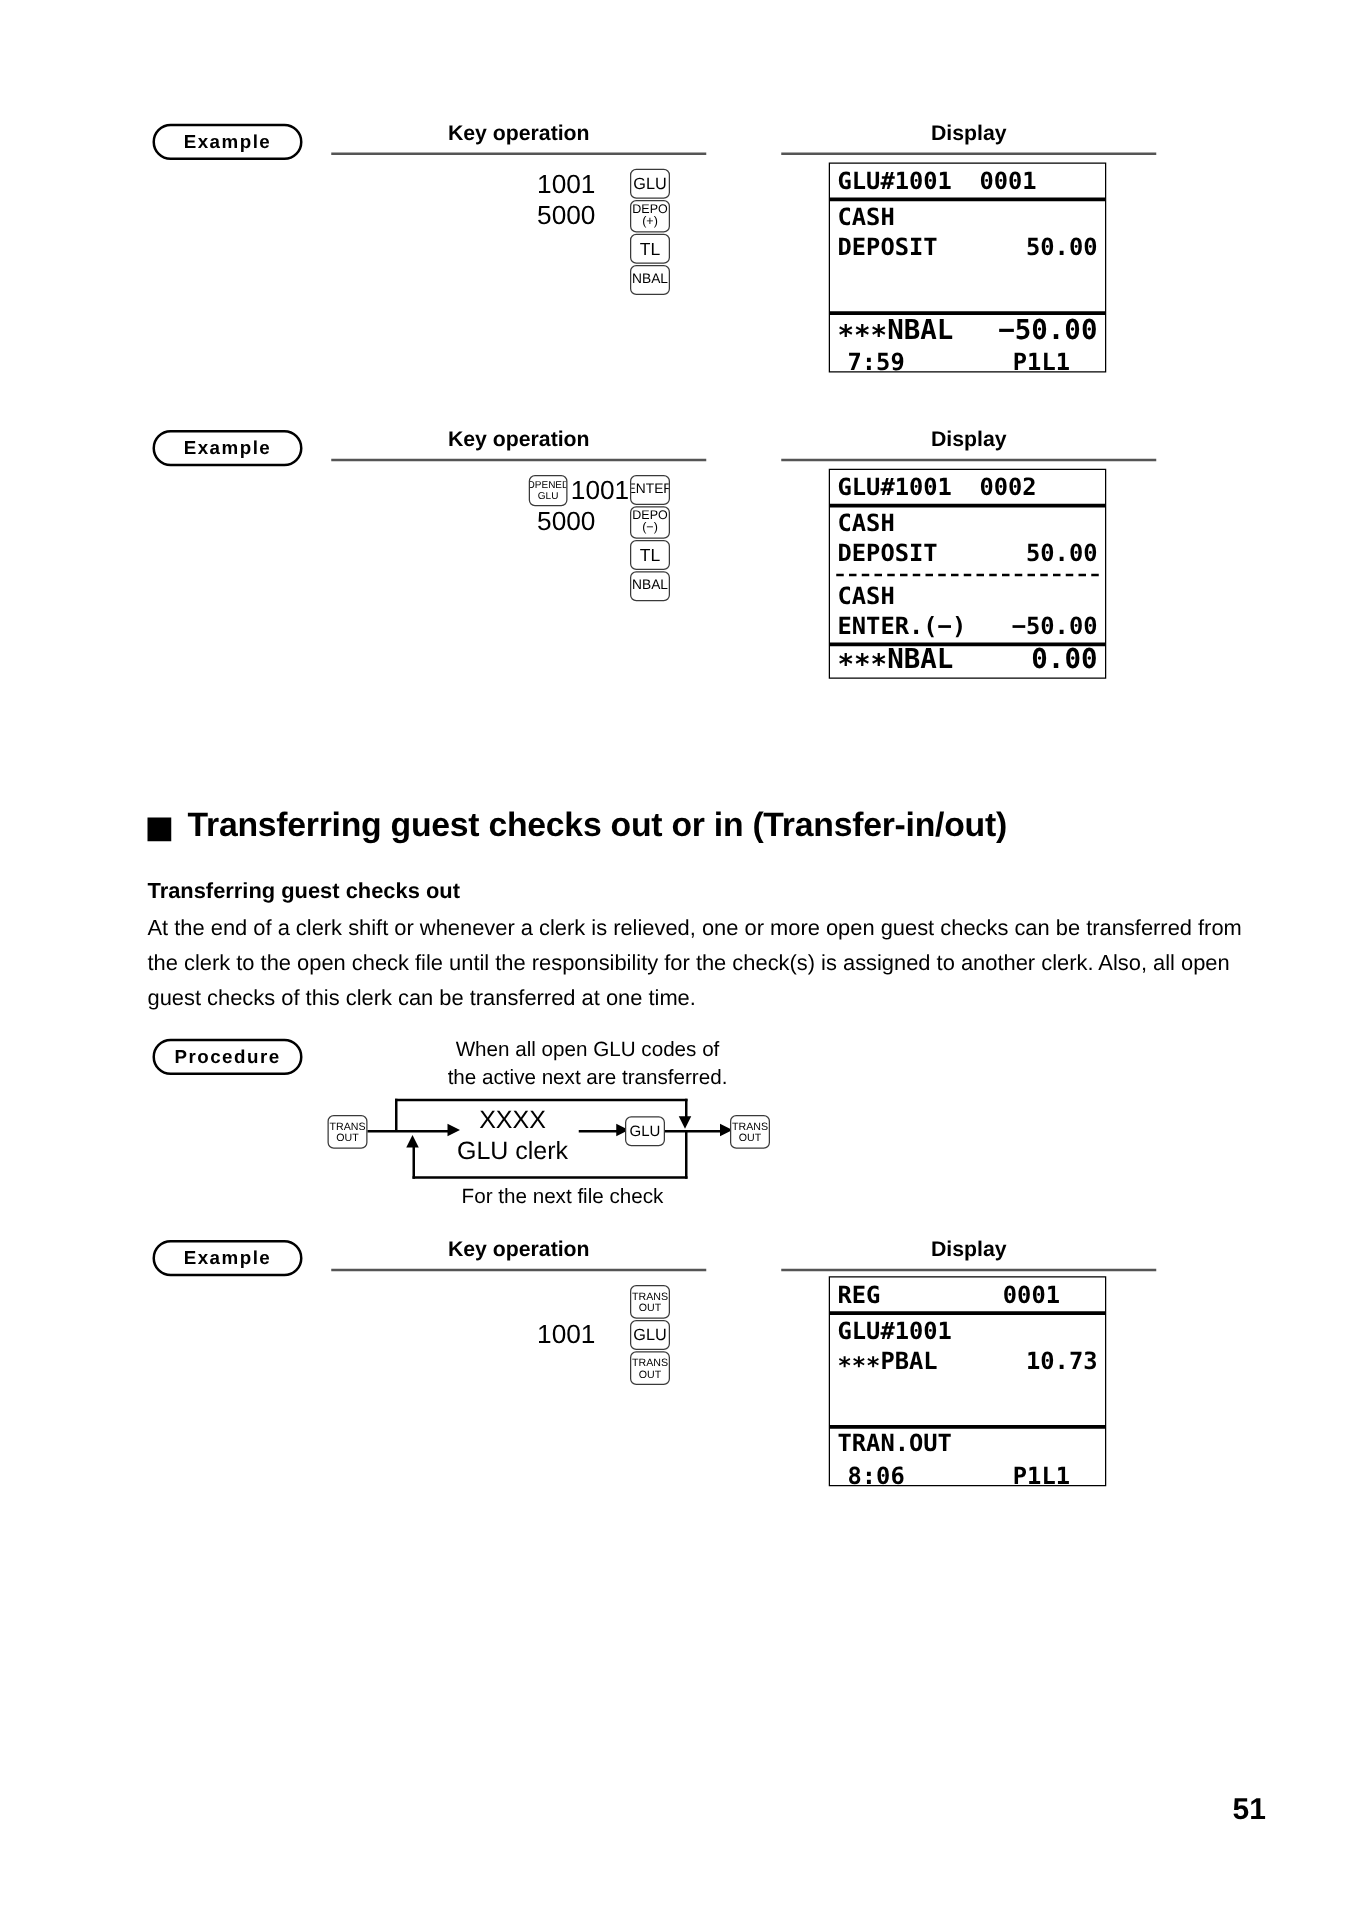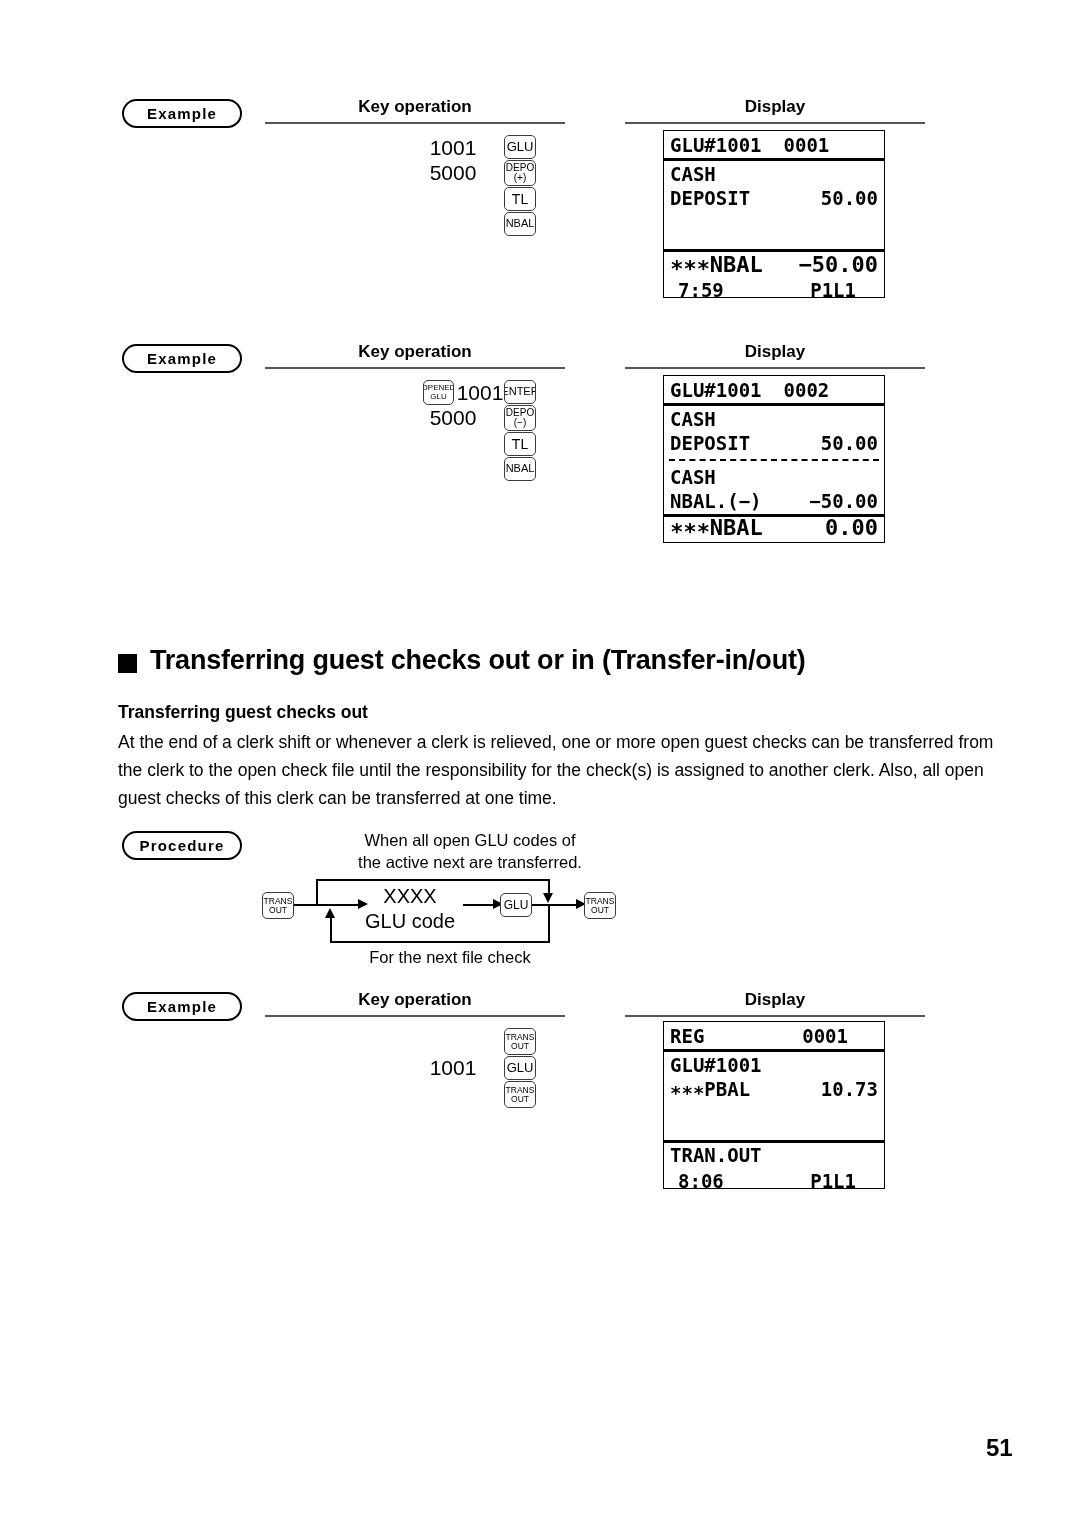--- a/index.html
+++ b/index.html
@@ -290,21 +290,21 @@
     <span class="amt">50.00</span>
   </div>
 
   <div class="sep-dash" style="top:83px;"></div>
 
   <div class="row" style="top:88px;">
     <span class="lbl">CASH</span>
     <span class="amt"></span>
   </div>
   <div class="row" style="top:112px;">
-    <span class="lbl">NBAL.(−)</span>
+    <span class="lbl">ENTER.(−)</span>
     <span class="amt">−50.00</span>
   </div>
 
   <div class="sep-solid" style="top:138px;"></div>
   <div class="row big" style="top:139px; height:25px;">
     <span class="lbl">∗∗∗NBAL</span>
     <span class="amt">0.00</span>
   </div>
   <div class="row" style="top:164px;">
     <span class="lbl" style="margin-left:8px;">8:09</span>
@@ -333,21 +333,21 @@
 <div class="arrow-r" style="left:358px; top:899px;"></div>
 
 <div class="dline" style="left:316px; top:879px; width:2px; height:26px;"></div>
 
 <div class="dline" style="left:316px; top:879px; width:234px; height:2px;"></div>
 
 <div class="dline" style="left:548px; top:879px; width:2px; height:16px;"></div>
 <div class="arrow-d" style="left:543px; top:893px;"></div>
 
 <div class="dbig" style="left:340px; top:885px; width:140px;">XXXX</div>
-<div class="dbig" style="left:340px; top:910px; width:140px;">GLU code</div>
+<div class="dbig" style="left:340px; top:910px; width:140px;">GLU clerk</div>
 
 <div class="dline" style="left:463px; top:904px; width:32px; height:2px;"></div>
 <div class="arrow-r" style="left:493px; top:899px;"></div>
 
 <div class="key" style="left:500px; top:893px; width:32px; height:24px; font-size:12px;">
   <span class="k1">GLU</span>
 </div>
 
 <div class="dline" style="left:532px; top:904px; width:48px; height:2px;"></div>
 <div class="arrow-r" style="left:576px; top:899px;"></div>

